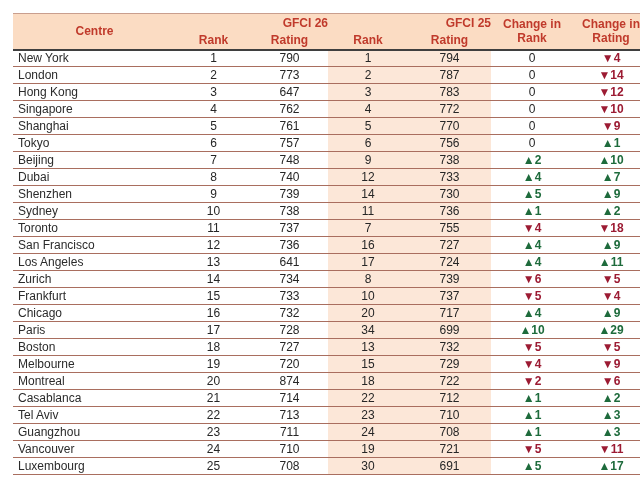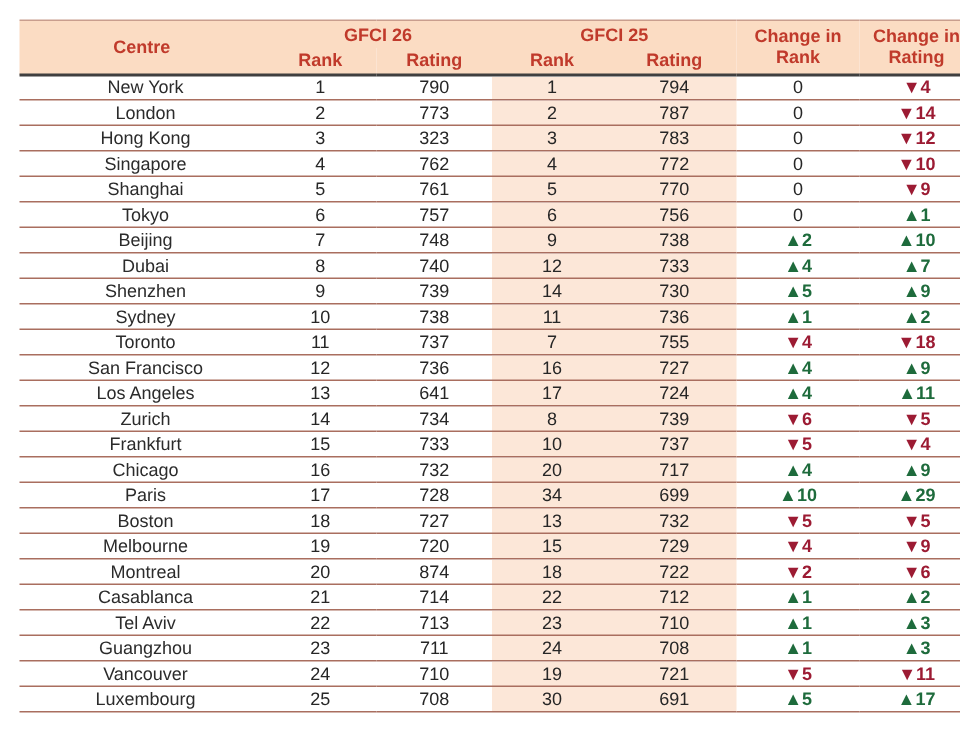--- a/index.html
+++ b/index.html
@@ -28,35 +28,35 @@
     background: #fbdcc3;
     color: #c03a2b;
     font-weight: bold;
     font-size: 12px;
     text-align: center;
     vertical-align: middle;
     line-height: 14px;
     height: 18px;
     border-bottom: 2px solid #3f3f3f;
   }
-  thead tr.h1 th.group { border-bottom: none; height: 18px; }
+  thead tr.h1 th.group { border-bottom: none; height: 18px; text-align: right; }
   thead th.wrap { padding: 0 8px; }
 
   tbody td {
     font-size: 12px;
     color: #262626;
     height: 17px;
     border-bottom: 1px solid #a96e5f;
     text-align: center;
     vertical-align: middle;
     white-space: nowrap;
     overflow: hidden;
   }
   tbody td.centre {
-    text-align: center;
+    text-align: left;
     padding-left: 5px;
     color: #2b2b2b;
   }
   tbody td.tint { background: #fce7d8; }
   tbody td.up   { color: #1e6b3c; font-weight: bold; }
   tbody td.down { color: #9c1b33; font-weight: bold; }
 </style>
 </head>
 <body>
 
@@ -104,21 +104,21 @@
           <td>773</td>
           <td class="tint">2</td>
           <td class="tint">787</td>
           <td>0</td>
           <td class="down">▼14</td>
         </tr>
 
         <tr>
           <td class="centre">Hong Kong</td>
           <td>3</td>
-          <td>323</td>
+          <td>647</td>
           <td class="tint">3</td>
           <td class="tint">783</td>
           <td>0</td>
           <td class="down">▼12</td>
         </tr>
 
         <tr>
           <td class="centre">Singapore</td>
           <td>4</td>
           <td>762</td>

